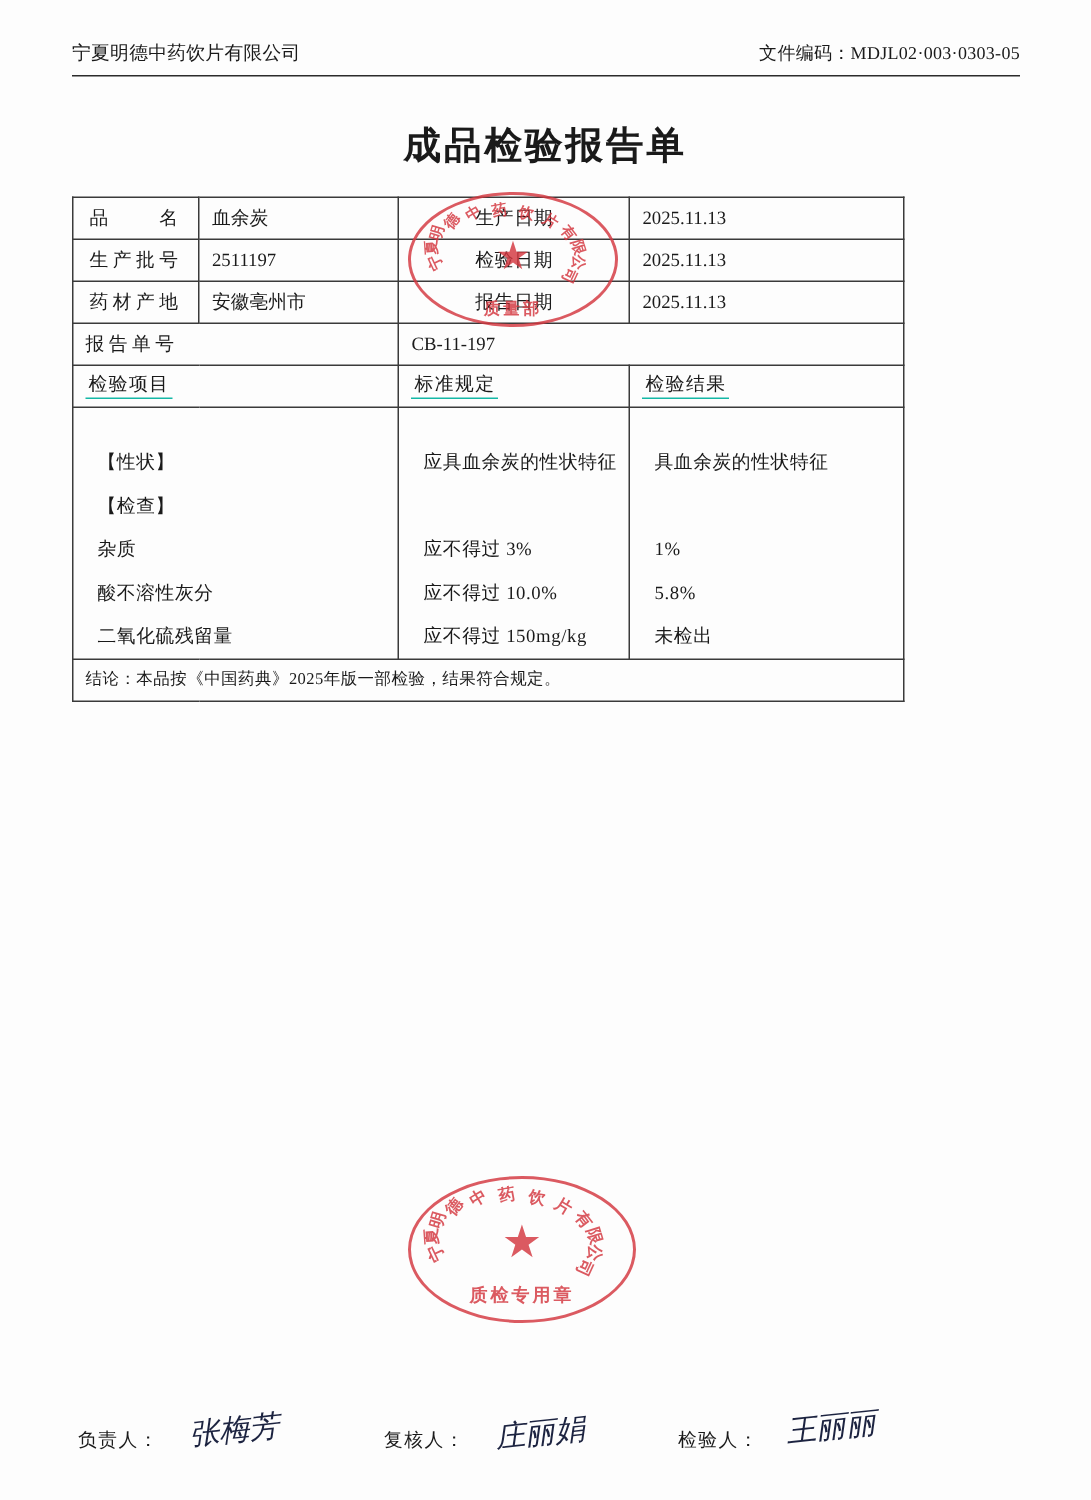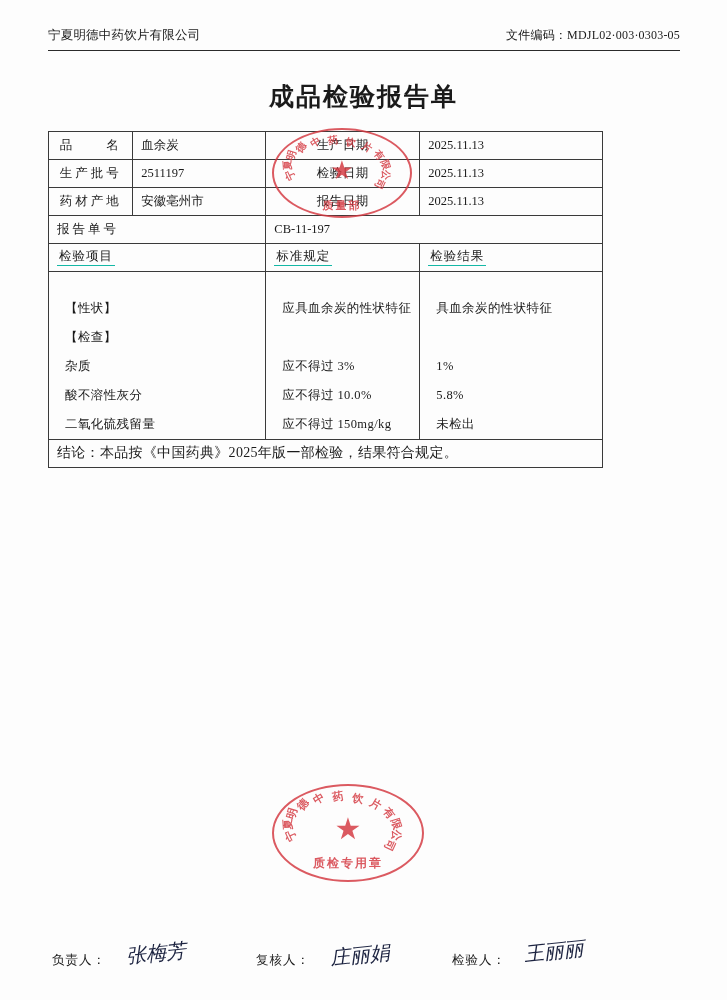--- a/index.html
+++ b/index.html
@@ -131,21 +131,21 @@
   }
   .items li.spacer { height: 22px; }
   .col-a { padding-left: 8px; }
   .col-b { padding-left: 8px; }
   .col-c { padding-left: 8px; }
 
   td.conclusion {
     height: 31px;
     text-align: left;
     padding-left: 22px;
-    font-size: 14px;
+    font-size: 11px;
     letter-spacing: 0.3px;
   }
   .sign-row {
     position: absolute;
     left: 48px;
     top: 938px;
     width: 632px;
     height: 46px;
     font-size: 12.5px;
   }

